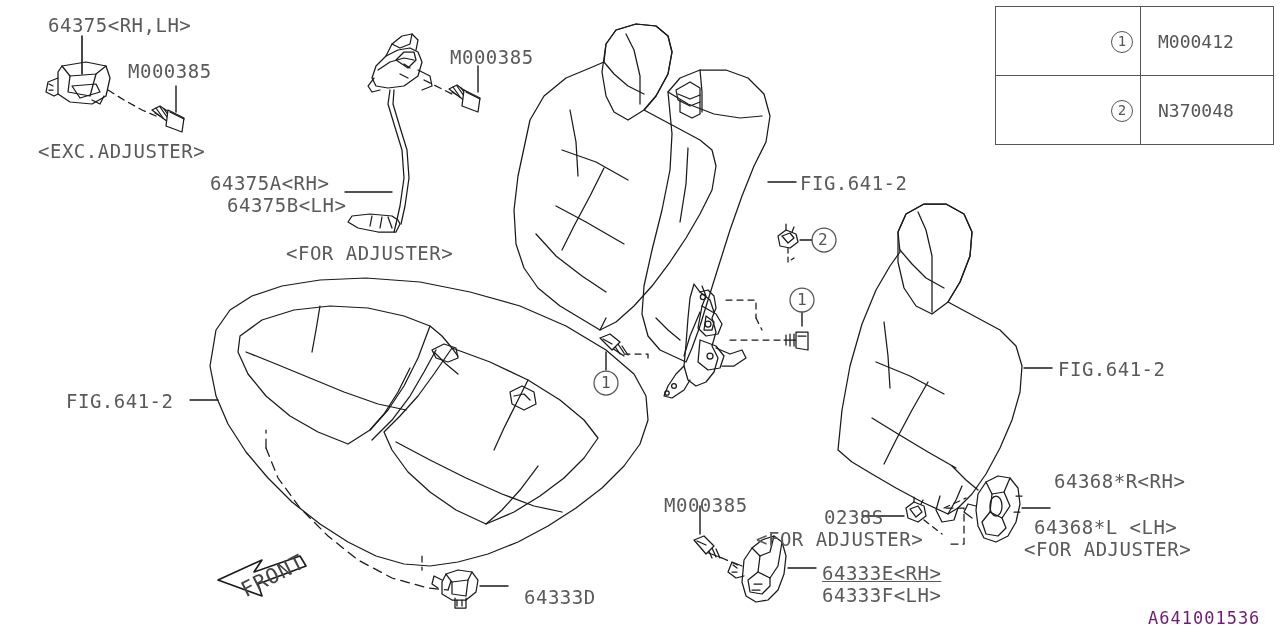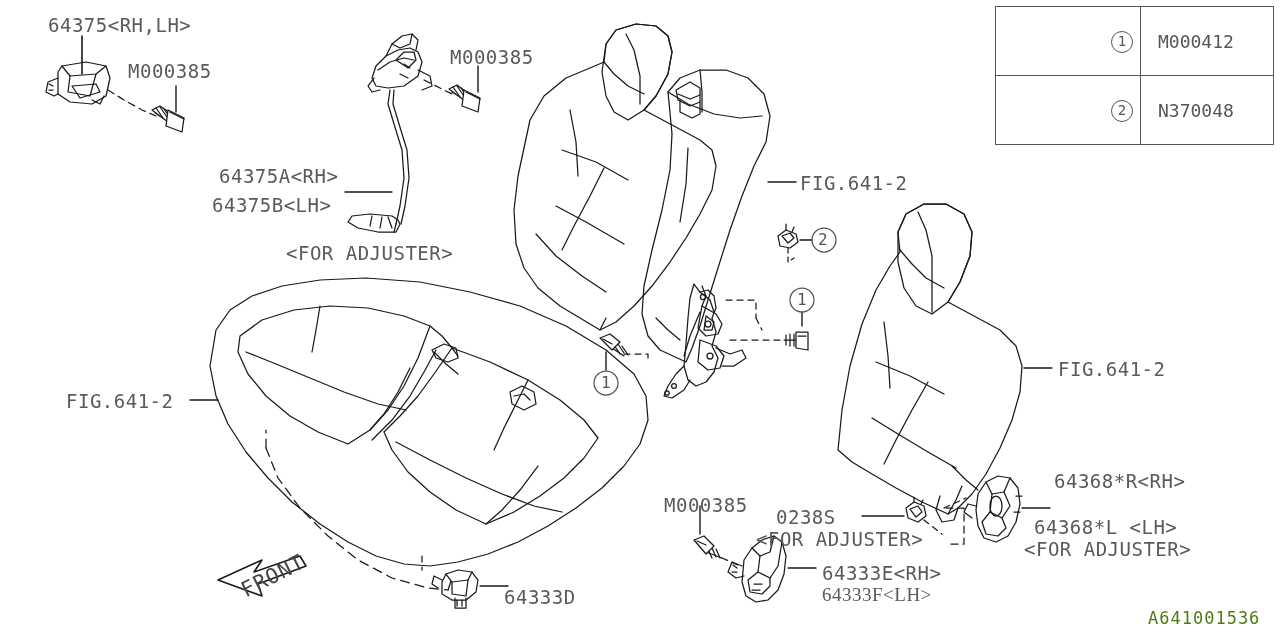--- a/index.html
+++ b/index.html
@@ -2,21 +2,21 @@
 <html><head>
 <meta charset="utf-8">
 <style>
   html,body{margin:0;padding:0;background:#fff;}
   body{width:1280px;height:640px;overflow:hidden;
        font-family:"DejaVu Sans Mono","Liberation Mono",monospace;}
   #root{position:relative;width:1280px;height:640px;background:#fff;}
   svg.layer{position:absolute;left:0;top:0;width:1280px;height:640px;}
   .lbl{position:absolute;color:#5a5a5a;font-size:19px;letter-spacing:.5px;
        white-space:pre;font-family:"DejaVu Sans Mono","Liberation Mono",monospace;}
-  .code{position:absolute;color:#4d7c0f;font-size:17px;letter-spacing:1px;white-space:pre;
+  .code{position:absolute;color:#701a75;font-size:17px;letter-spacing:1px;white-space:pre;
         font-family:"DejaVu Sans Mono","Liberation Mono",monospace;}
   .front{position:absolute;color:#444;font-size:21px;letter-spacing:1px;
          transform:rotate(-27deg);transform-origin:left bottom;white-space:pre;
          font-family:"DejaVu Sans Mono","Liberation Mono",monospace;}
   table.legend{position:absolute;right:6px;top:6px;border-collapse:collapse;}
   table.legend td{border:1.3px solid #555;padding:1px 7px;color:#555;font-size:18px;
         font-family:"DejaVu Sans Mono","Liberation Mono",monospace;height:26px;
         text-align:center;white-space:pre;}
   table.legend td.num{width:30px;}
   table.legend td.pn{text-align:left;min-width:108px;padding-left:17px;}
@@ -280,46 +280,47 @@
       </g>
       <path d="M1022 508 L1050 508" stroke-width="1.4"></path>
 
       <path d="M944 508 L966 498" stroke-dasharray="6 5"></path>
 
     </g>
   </svg>
 
   <div class="lbl" style="left:48px;top:14px;">64375&lt;RH,LH&gt;</div>
   <div class="lbl" style="left:128px;top:60px;">M000385</div>
-
-  <div class="lbl" style="left:210px;top:165px;margin-left:9px;">64375A&lt;RH&gt;</div>
-  <div class="lbl" style="left:212px;top:194px;">64375B&lt;LH&gt;</div>
+  <div class="lbl" style="left:38px;top:140px;">&lt;EXC.ADJUSTER&gt;</div>
+
+  <div class="lbl" style="left:210px;top:172px;">64375A&lt;RH&gt;</div>
+  <div class="lbl" style="left:227px;top:194px;">64375B&lt;LH&gt;</div>
   <div class="lbl" style="left:286px;top:242px;">&lt;FOR ADJUSTER&gt;</div>
 
   <div class="lbl" style="left:450px;top:46px;">M000385</div>
 
   <div class="lbl" style="left:800px;top:172px;">FIG.641-2</div>
   <div class="lbl" style="left:1058px;top:358px;">FIG.641-2</div>
   <div class="lbl" style="left:66px;top:390px;">FIG.641-2</div>
 
   <div class="front" style="left:248px;top:578px;">FRONT</div>
 
-  <div class="lbl" style="left:504px;top:586px;">64333D</div>
+  <div class="lbl" style="left:524px;top:586px;">64333D</div>
 
   <div class="lbl" style="left:664px;top:494px;">M000385</div>
 
-  <div class="lbl" style="left:776px;top:506px;text-align:right;">0238S</div>
+  <div class="lbl" style="left:824px;top:506px;text-align:right;">0238S</div>
   <div class="lbl" style="left:756px;top:528px;">&lt;FOR ADJUSTER&gt;</div>
 
   <div class="lbl" style="left:1054px;top:470px;">64368*R&lt;RH&gt;</div>
   <div class="lbl" style="left:1034px;top:516px;">64368*L &lt;LH&gt;</div>
   <div class="lbl" style="left:1024px;top:538px;">&lt;FOR ADJUSTER&gt;</div>
 
-  <div class="lbl" style="left:822px;top:562px;">64333E&lt;RH&gt;</div>
-  <div class="lbl" style="left:822px;top:584px;font-family:Liberation Serif, serif;">64333F&lt;LH&gt;</div>
+  <div class="lbl" style="left:822px;top:562px;text-decoration:underline;">64333E&lt;RH&gt;</div>
+  <div class="lbl" style="left:822px;top:584px;">64333F&lt;LH&gt;</div>
 
   <div class="lbl" style="left:818px;top:230px;font-size:16px;color:#555;">2</div>
   <div class="lbl" style="left:797px;top:290px;font-size:16px;color:#555;">1</div>
   <div class="lbl" style="left:601px;top:373px;font-size:16px;color:#555;">1</div>
 
   <div class="code" style="left:1148px;top:608px;">A641001536</div>
 
   <table class="legend">
     <tbody>
       <tr>

